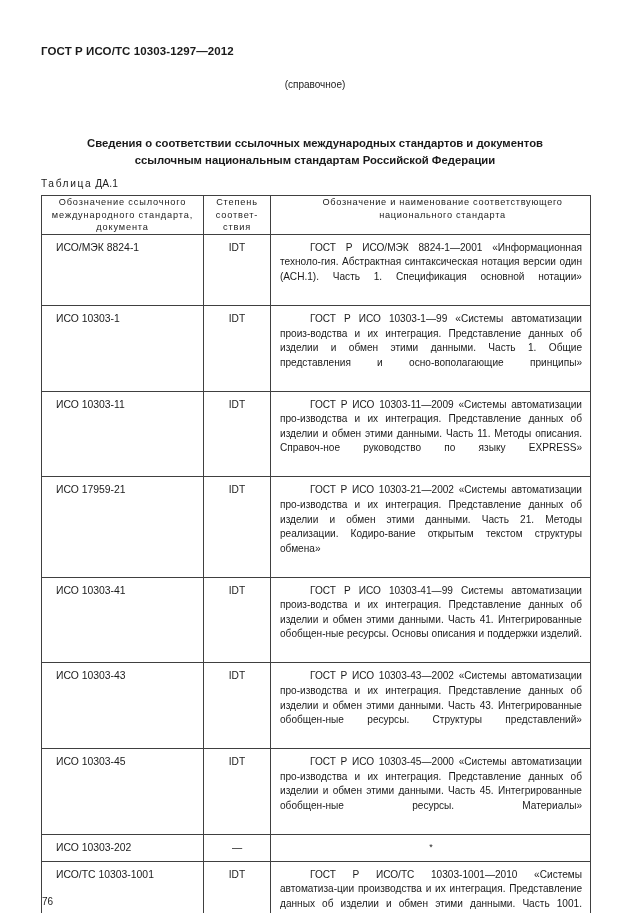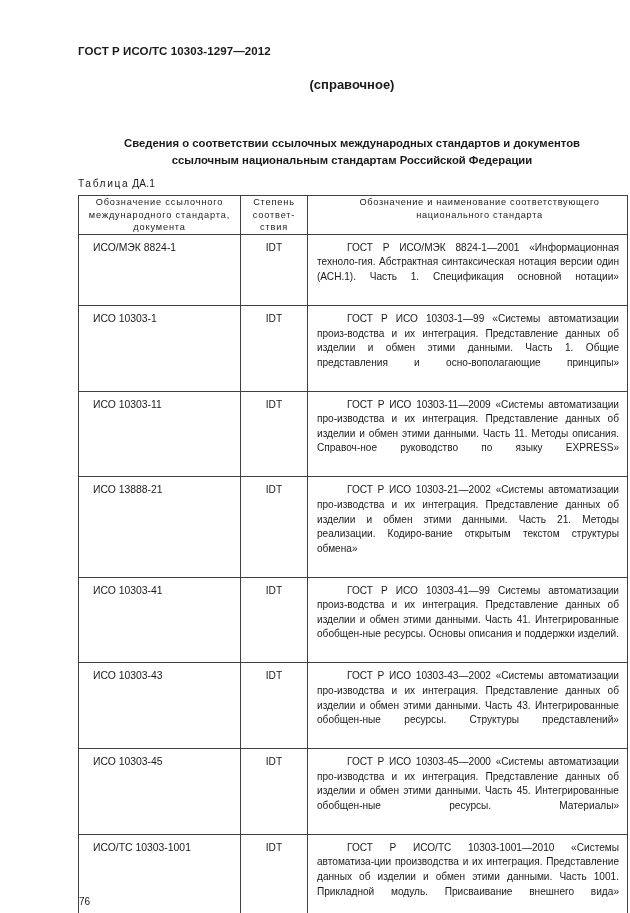--- a/index.html
+++ b/index.html
@@ -14,21 +14,20 @@
     position: relative;
     font-family: "Liberation Sans", sans-serif;
     color: #1a1a1a;
     -webkit-font-smoothing: antialiased;
   }
   .page {
     position: relative;
     width: 518px;
     height: 913px;
     box-sizing: border-box;
-    margin-left: 37px;
   }
 
   
   .doc-header {
     position: absolute;
     left: 41px;
     top: 45px;
     font-size: 11.5px;
     font-weight: bold;
     letter-spacing: 0.1px;
@@ -42,22 +41,22 @@
     top: 78px;
     width: 630px;
     text-align: center;
   }
   .annex-name {
     font-size: 10.5px;
     font-weight: bold;
     line-height: 14px;
   }
   .annex-kind {
-    font-size: 13px;
-    font-weight: bold;
+    font-size: 10px;
+    font-weight: normal;
     line-height: 14px;
   }
 
   .annex-title {
     position: absolute;
     left: 63px;
     top: 135px;
     width: 504px;
     text-align: center;
     font-size: 11.3px;
@@ -224,21 +223,21 @@
           </td>
         </tr>
         <tr>
           <td class="col-code">ИСО 10303-11</td>
           <td class="col-deg">IDT</td>
           <td class="col-name">
             <p>ГОСТ Р ИСО 10303-11—2009 «Системы автоматизации про-изводства и их интеграция. Представление данных об изделии и обмен этими данными. Часть 11. Методы описания. Справоч-ное руководство по языку EXPRESS»</p>
           </td>
         </tr>
         <tr>
-          <td class="col-code">ИСО 13888-21</td>
+          <td class="col-code">ИСО 17959-21</td>
           <td class="col-deg">IDT</td>
           <td class="col-name">
             <p>ГОСТ Р ИСО 10303-21—2002 «Системы автоматизации про-изводства и их интеграция. Представление данных об изделии и обмен этими данными. Часть 21. Методы реализации. Кодиро-вание открытым текстом структуры обмена»</p>
           </td>
         </tr>
         <tr>
           <td class="col-code">ИСО 10303-41</td>
           <td class="col-deg">IDT</td>
           <td class="col-name">
             <p>ГОСТ Р ИСО 10303-41—99 Системы автоматизации произ-водства и их интеграция. Представление данных об изделии и обмен этими данными. Часть 41. Интегрированные обобщен-ные ресурсы. Основы описания и поддержки изделий.</p>
@@ -249,20 +248,27 @@
           <td class="col-deg">IDT</td>
           <td class="col-name">
             <p>ГОСТ Р ИСО 10303-43—2002 «Системы автоматизации про-изводства и их интеграция. Представление данных об изделии и обмен этими данными. Часть 43. Интегрированные обобщен-ные ресурсы. Структуры представлений»</p>
           </td>
         </tr>
         <tr>
           <td class="col-code">ИСО 10303-45</td>
           <td class="col-deg">IDT</td>
           <td class="col-name">
             <p>ГОСТ Р ИСО 10303-45—2000 «Системы автоматизации про-изводства и их интеграция. Представление данных об изделии и обмен этими данными. Часть 45. Интегрированные обобщен-ные ресурсы. Материалы»</p>
+          </td>
+        </tr>
+        <tr>
+          <td class="col-code">ИСО 10303-202</td>
+          <td class="col-deg">—</td>
+          <td class="col-name center-star">
+            <p>*</p>
           </td>
         </tr>
         <tr>
           <td class="col-code">ИСО/ТС 10303-1001</td>
           <td class="col-deg">IDT</td>
           <td class="col-name">
             <p>ГОСТ Р ИСО/ТС 10303-1001—2010 «Системы автоматиза-ции производства и их интеграция. Представление данных об изделии и обмен этими данными. Часть 1001. Прикладной модуль. Присваивание внешнего вида»</p>
           </td>
         </tr>
       </tbody>

